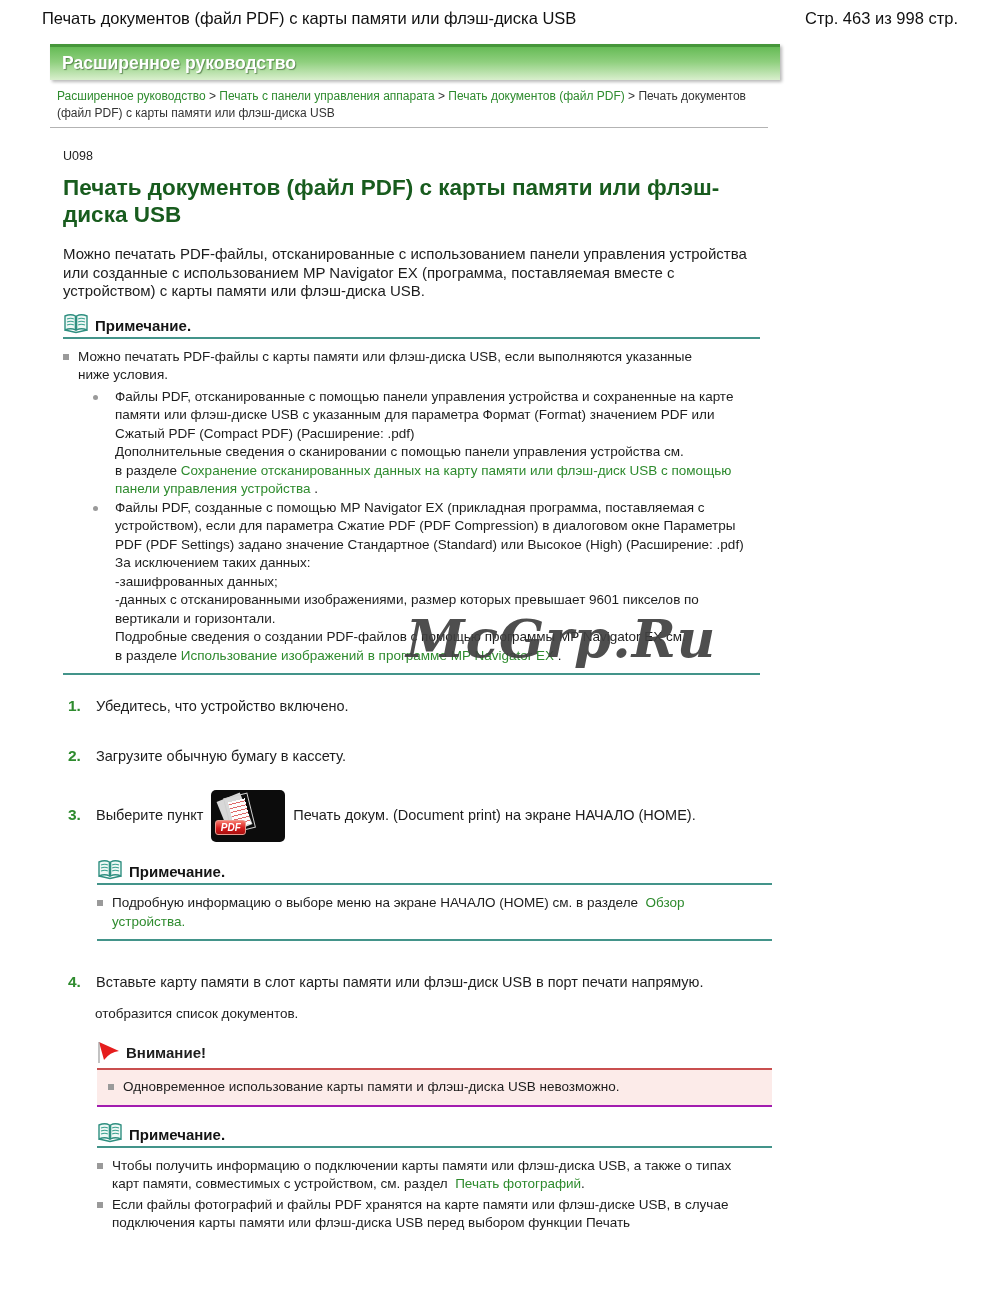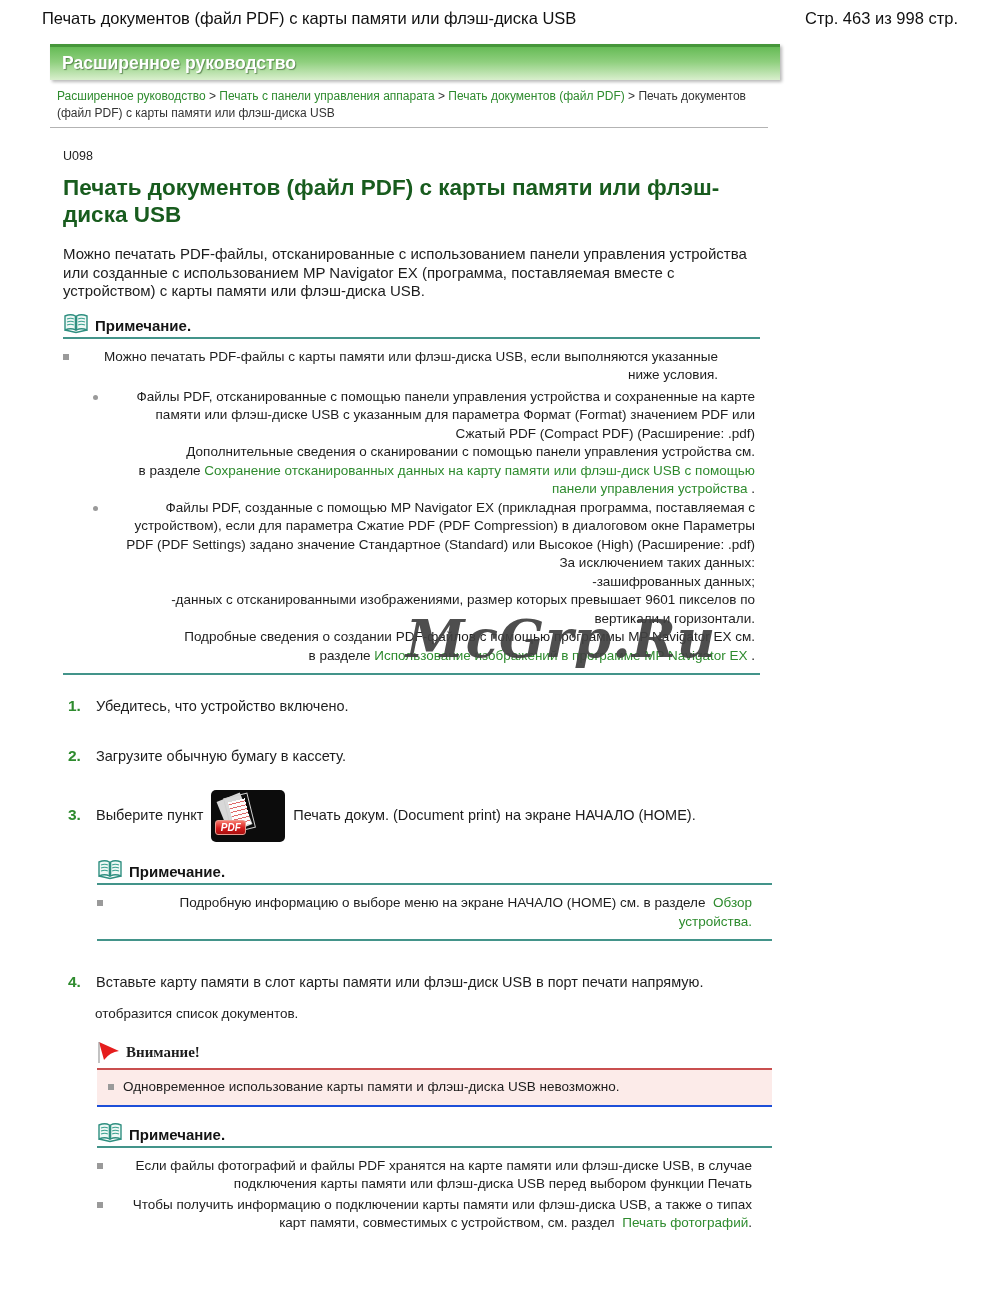--- a/index.html
+++ b/index.html
@@ -58,21 +58,21 @@
   .note { margin-left:63px; width:697px; }
   .note.indented { margin-left:97px; width:675px; }
   .note-heading {
     display:flex; align-items:flex-end; gap:6px;
     padding-bottom:3px;
     border-bottom:2px solid #43948a;
   }
   .note-heading .label { font-size:15px; font-weight:bold; color:#141414; }
   .book-icon { width:26px; height:21px; flex:0 0 auto; }
   .note-close { border-top:2px solid #43948a; height:0; }
-  .note-body { padding:9px 0 8px 0;text-align:right; }
+  .note-body { padding:9px 0 8px 0; }
   .note-item {
     display:flex; gap:9px;
     font-size:13.5px; line-height:18.5px;
     white-space:pre-wrap;
   }
   .note-item + .note-item { margin-top:2px; }
   .sq-bullet {
     flex:0 0 auto; width:6px; height:6px; margin-top:6px;
     background:#9a9a9a;
   }
@@ -128,25 +128,25 @@
   }
   .step-after {
     margin:13px 0 0 95px;
     font-size:13.5px; line-height:18px;
   }
   
   .attention { margin:18px 0 0 97px; width:675px; }
   .attention-heading {
     display:flex; align-items:center; gap:5px; padding-bottom:4px;
   }
-  .attention-heading .label { font-size:15px; font-weight:bold;font-family:Liberation Serif, serif; }
+  .attention-heading .label { font-size:15px; font-weight:bold; }
   .flag-icon { width:24px; height:23px; flex:0 0 auto; }
   .attention-box {
     border-top:2px solid #c94f4f;
-    border-bottom:2px solid #1d4ed8;
+    border-bottom:2px solid #a21caf;
     background:#fcebe9;
     padding:8px 8px 8px 11px;
   }
   
   .watermark {
     position:absolute; left:406px; top:607px;
     font-family:"DejaVu Serif", serif;
     font-style:italic; font-weight:bold;
     font-size:53px; letter-spacing:1px;
     color:#404040; opacity:.92;
@@ -277,20 +277,20 @@
       <path d="M24 3 Q18 0.5 13.6 3 L13.6 17 Q18 14.5 24 17 Z" fill="#eef8f5" stroke="#2f8f80" stroke-width="1.4"></path>
       <path d="M4 6 Q8 4.5 10.8 6 M4 9 Q8 7.5 10.8 9 M4 12 Q8 10.5 10.8 12" fill="none" stroke="#3aa08f" stroke-width="1.1"></path>
       <path d="M22 6 Q18 4.5 15.2 6 M22 9 Q18 7.5 15.2 9 M22 12 Q18 10.5 15.2 12" fill="none" stroke="#3aa08f" stroke-width="1.1"></path>
       <path d="M2 17 L13 19.5 L24 17" fill="none" stroke="#2f8f80" stroke-width="1.6"></path>
     </svg>
     <span class="label">Примечание.</span>
   </div>
   <div class="note-body">
     <div class="note-item">
       <span class="sq-bullet"></span>
+      <span class="note-item-text"><span>Чтобы получить информацию о подключении карты памяти или флэш-диска USB, а также о типах карт памяти, совместимых с устройством, см. раздел  </span><a class="green-link" href="#">Печать фотографий</a><span>.</span></span>
+    </div>
+    <div class="note-item">
+      <span class="sq-bullet"></span>
       <span class="note-item-text"><span>Если файлы фотографий и файлы PDF хранятся на карте памяти или флэш-диске USB, в случае подключения карты памяти или флэш-диска USB перед выбором функции Печать</span></span>
     </div>
-    <div class="note-item">
-      <span class="sq-bullet"></span>
-      <span class="note-item-text"><span>Чтобы получить информацию о подключении карты памяти или флэш-диска USB, а также о типах карт памяти, совместимых с устройством, см. раздел  </span><a class="green-link" href="#">Печать фотографий</a><span>.</span></span>
-    </div>
   </div>
 </div>
 
 </body></html>

